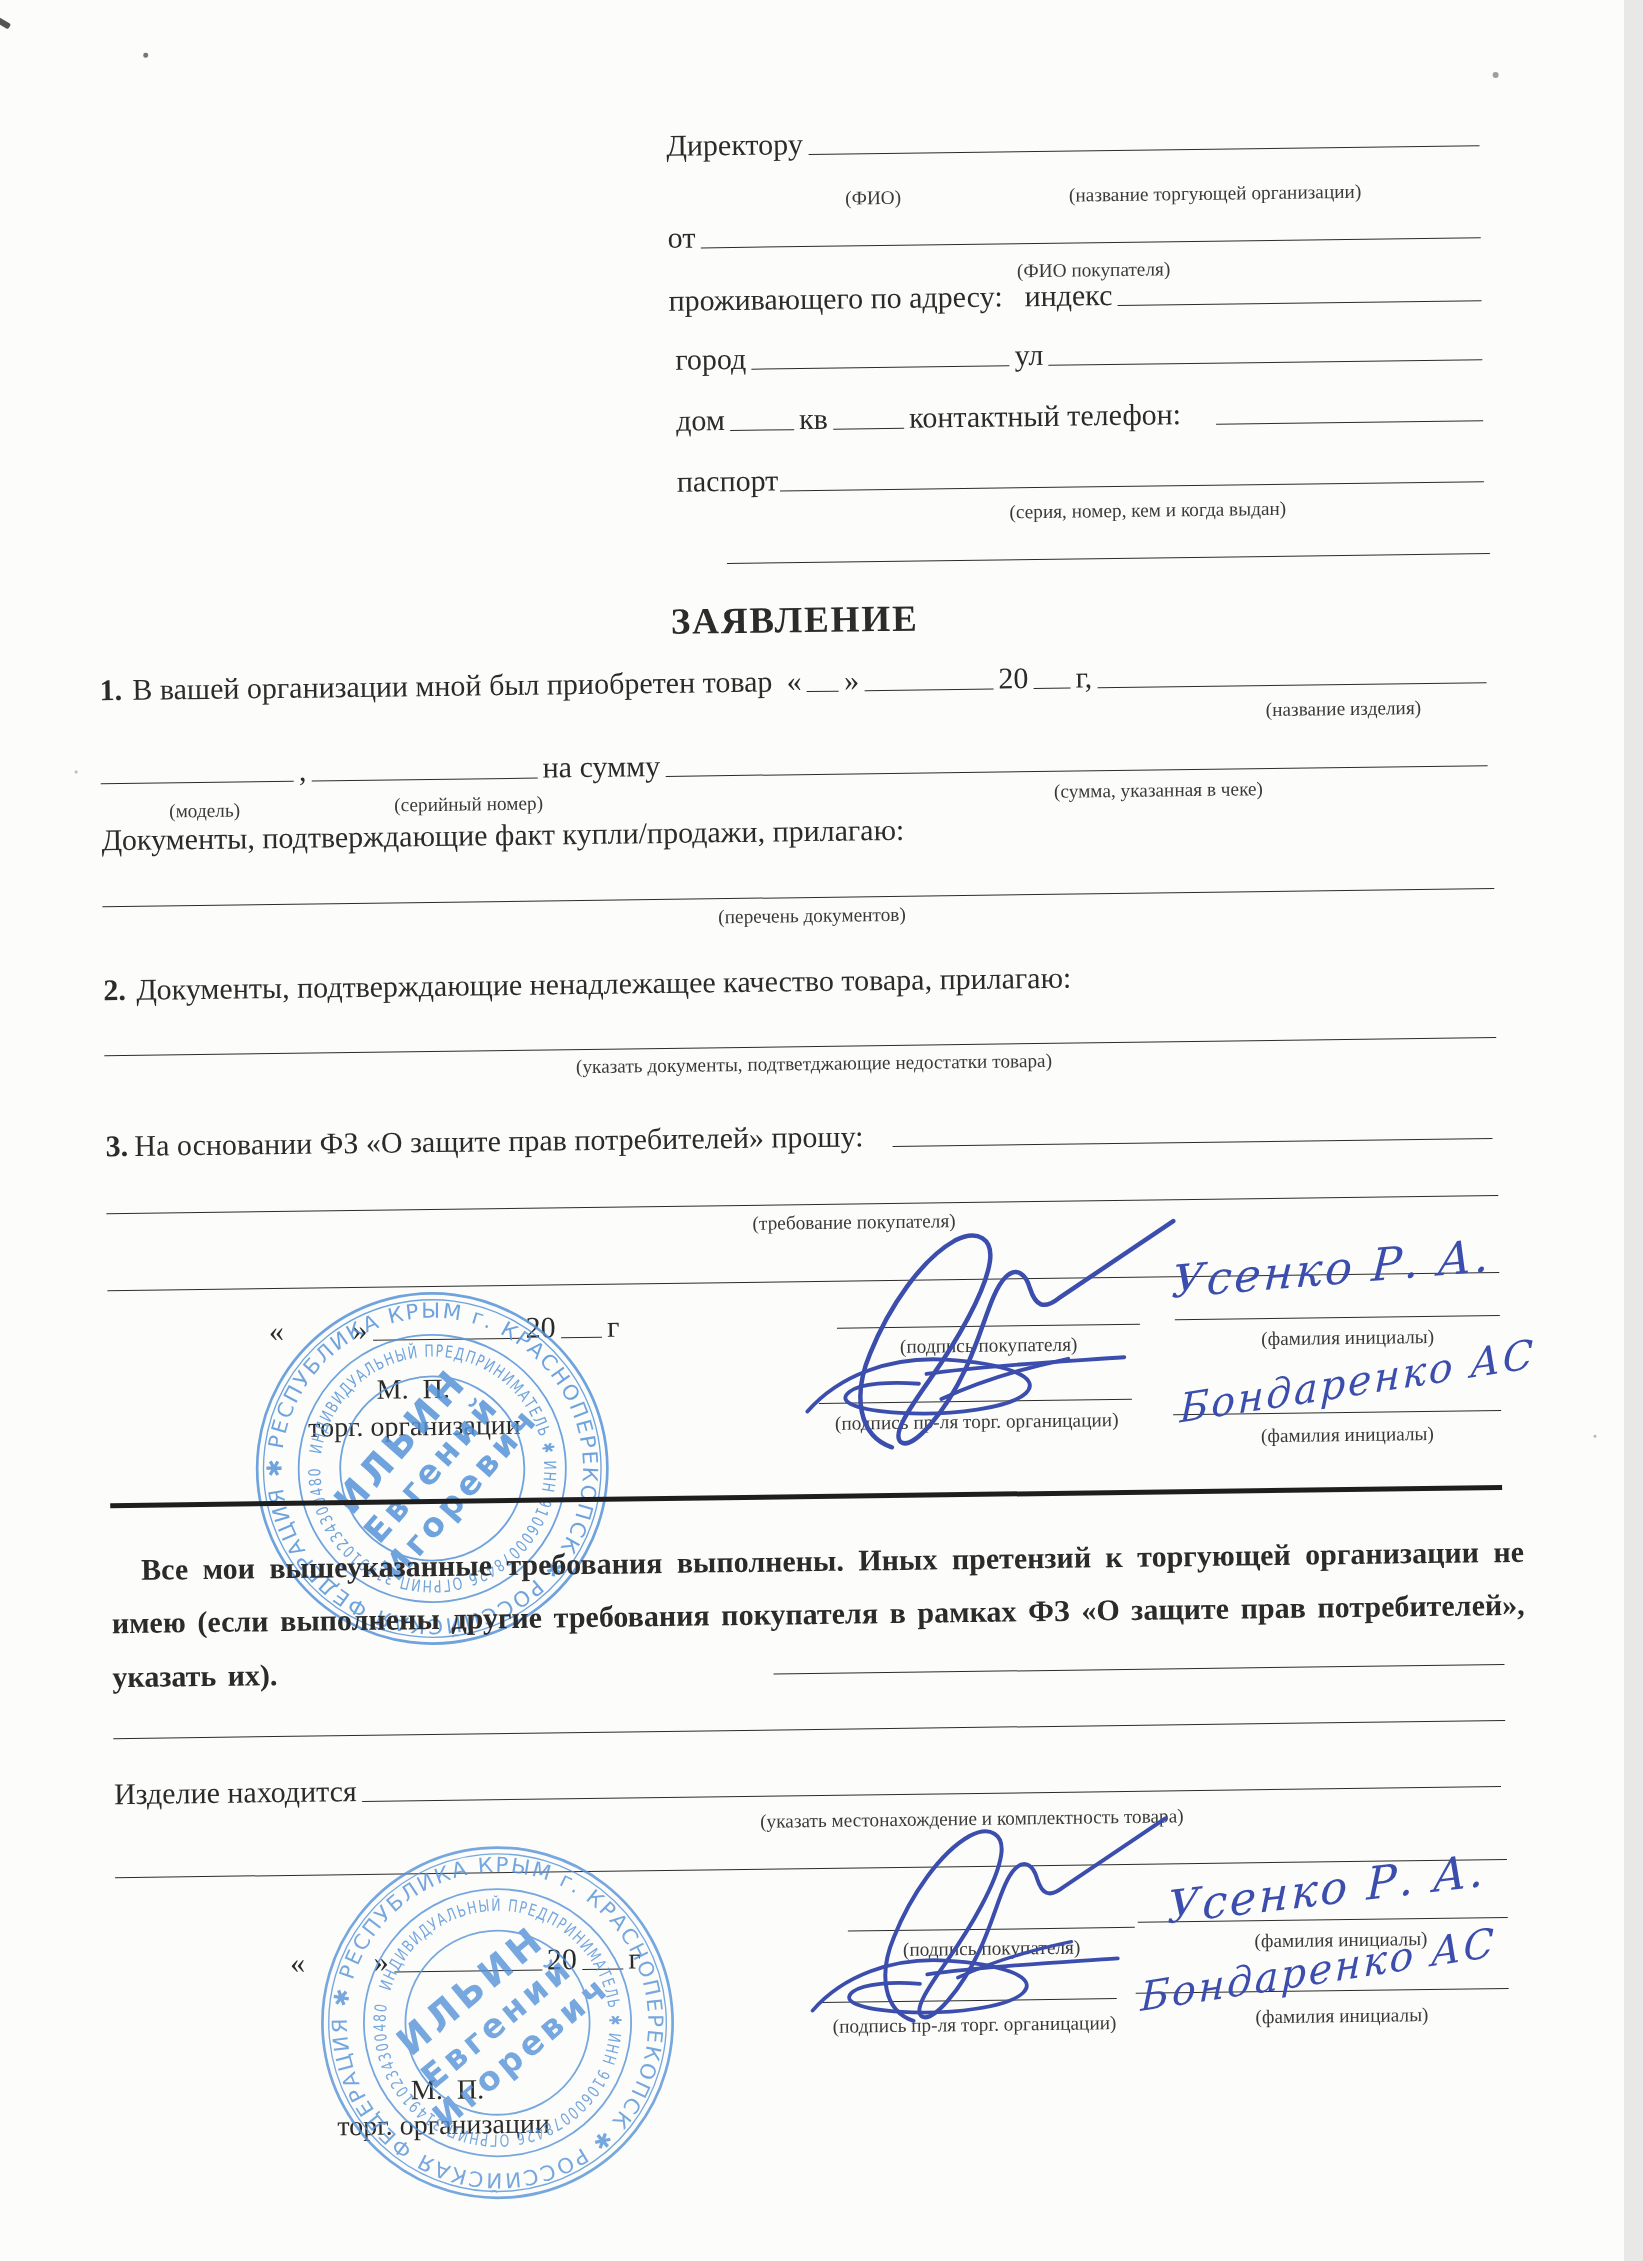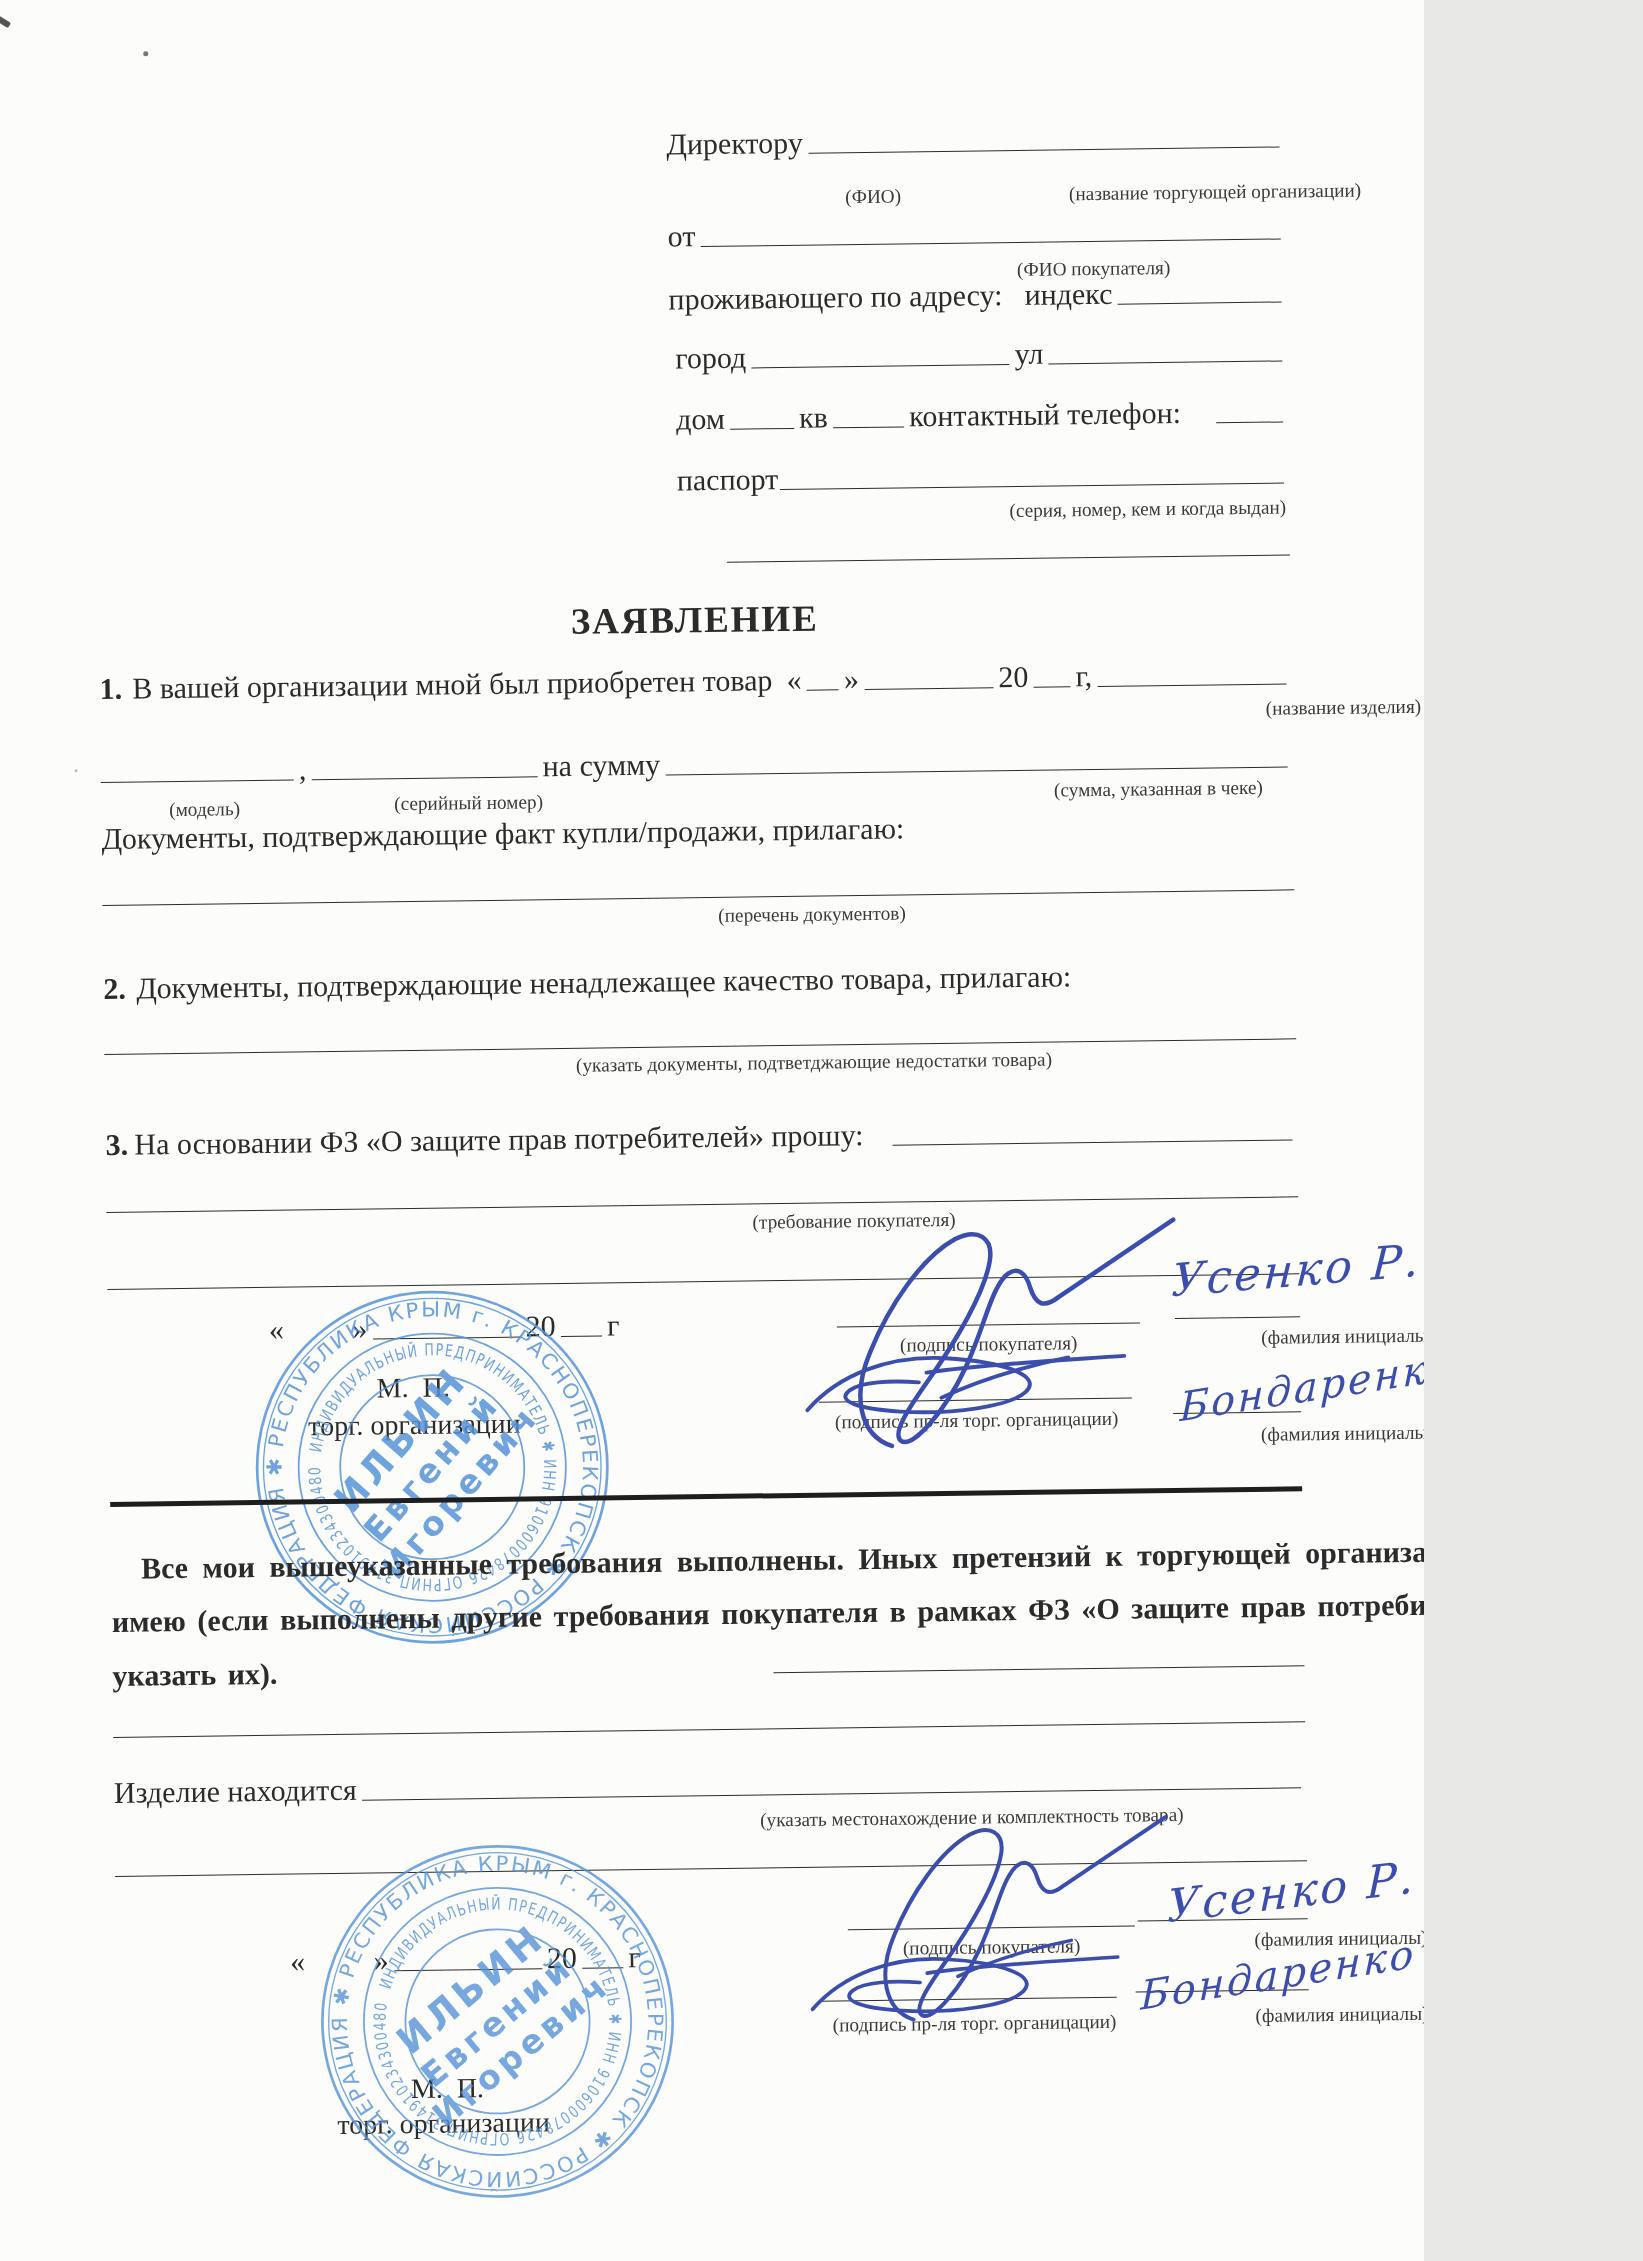--- a/index.html
+++ b/index.html
@@ -1,16 +1,16 @@
 <!DOCTYPE html>
 <html style="--ink: #2b2b2b; --pen: #3c4ead; --stamp: #5593d8;font-size:10.3px"><head>
 <meta charset="utf-8">
 <style>
   html,body{margin:0;padding:0;background:#e8e8e6;}
-  .sheet{position:relative;width:1424px;height:2261px;background:#fcfcfa;overflow:hidden;
+  .sheet{position:relative;width:1624px;height:2261px;background:#fcfcfa;overflow:hidden;
          font-family:"Liberation Serif", serif;color:var(--ink,#2b2b2b);}
   .tilt{position:absolute;inset:0;transform:rotate(-0.75deg);transform-origin:50% 42%;}
   .row{position:absolute;display:flex;align-items:flex-end;font-size:30px;white-space:pre;line-height:1.18;}
   .row .t{display:inline-block;}
   .num{font-weight:bold;margin-right:10.3px;}
   .blank{height:0;border-bottom:1.9px solid var(--ink,#2b2b2b);margin:0 5.2px 6.4px 5.2px;}
   .gap{height:0;margin:0 5.2px;}
   .grow{flex:1;}
   .rule{position:absolute;height:0;border-bottom:1.9px solid var(--ink,#2b2b2b);}
   .rule.thick{border-bottom:5.2px solid #1e1e1e;}

